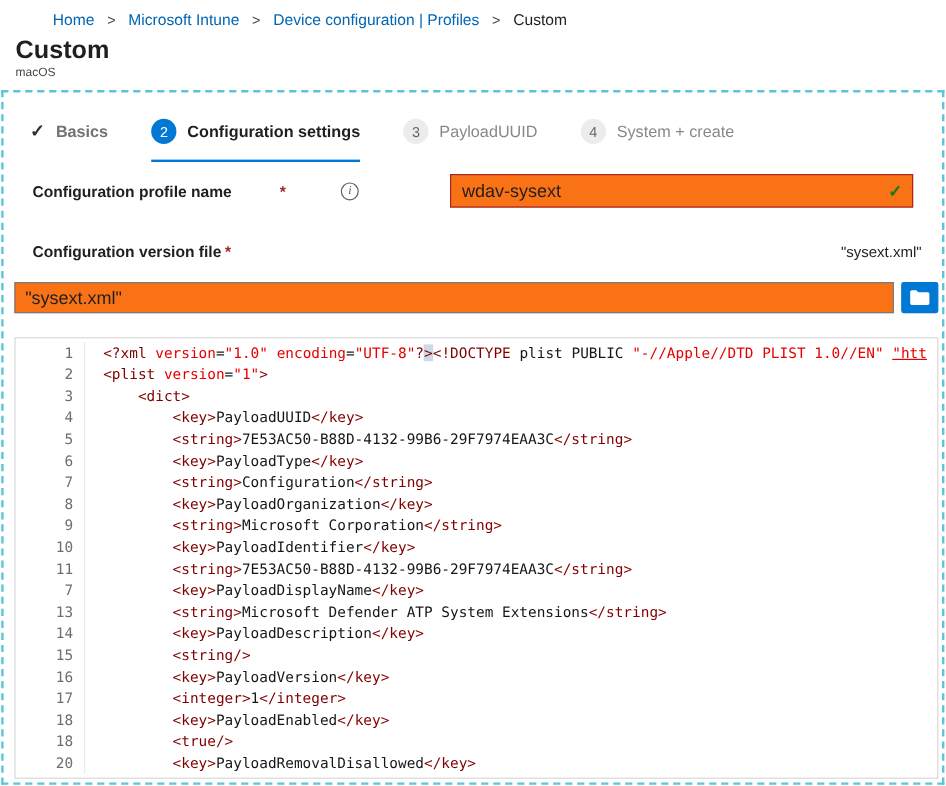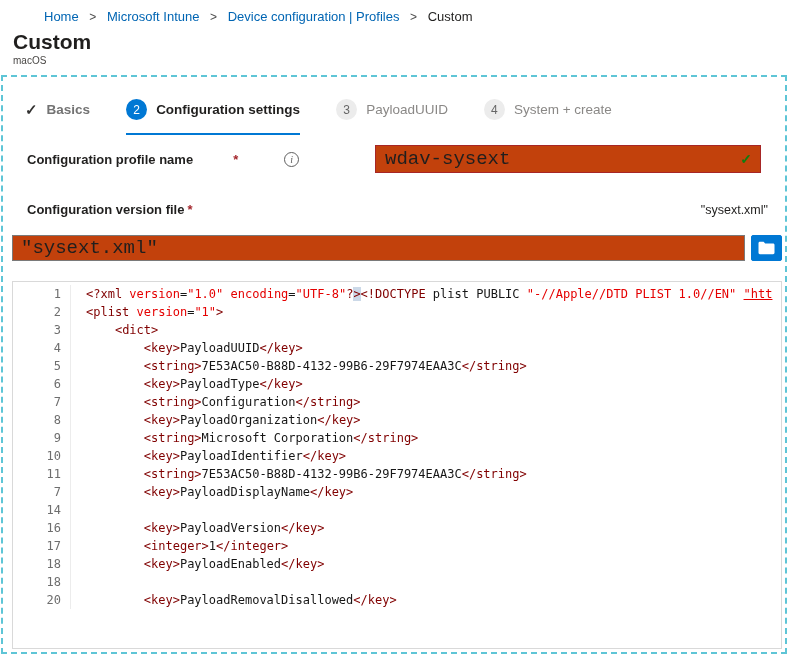--- a/index.html
+++ b/index.html
@@ -48,22 +48,22 @@
   .name-row .label-group { flex:0 0 348px;gap:37px; }
   .form-label { font-size:13px; font-weight:700; }
   .req { color:#a4262c; font-size:13px; font-weight:700; margin-left:3px; }
   .info-icon { margin-left:9px; width:15px; height:15px; flex:none;
                border:1px solid #5f5f5f; border-radius:50%;
                color:#5f5f5f; font-size:10px; font-style:italic;
                font-family:"Liberation Serif", serif;
                display:inline-flex; align-items:center; justify-content:center; cursor:pointer; }
   .input-wrap { position:relative; flex:1; }
   .text-input { width:100%; height:28px; border:1px solid #a72626;
-                font-size:19px; font-family:Liberation Mono, monospace;
-                padding:0 28px 0 9px; color:#201f1e; outline:none; background:#c2410c; }
+                font-size:15px; font-family:Liberation Sans, sans-serif;
+                padding:0 28px 0 9px; color:#201f1e; outline:none; background:#f97316; }
   .valid-check { position:absolute; right:9px; top:50%; transform:translateY(-50%);
                  color:#107c10; font-size:14px; font-weight:700; }
 
   .file-label-row { display:flex; align-items:center; justify-content:space-between;
                     margin:29px 17px 0 24px; }
   .file-annotation { font-size:12.5px; color:#201f1e; }
 
   .file-row { display:flex; align-items:center; gap:6px; margin:18px 3px 0 9px; }
   .file-input { flex:1; height:26px; border:1px solid #7a7a7a; padding:0 8px; }
   .browse-btn { width:31px; height:26px; flex:none; background:#0078d4;
@@ -163,23 +163,25 @@
           <div class="code-row"><span class="gutter-num">3</span><span class="code-text"><span class="tk-x">    </span><span class="tk-t">&lt;dict&gt;</span></span></div>
           <div class="code-row"><span class="gutter-num">4</span><span class="code-text"><span class="tk-x">        </span><span class="tk-t">&lt;key&gt;</span><span class="tk-x">PayloadUUID</span><span class="tk-t">&lt;/key&gt;</span></span></div>
           <div class="code-row"><span class="gutter-num">5</span><span class="code-text"><span class="tk-x">        </span><span class="tk-t">&lt;string&gt;</span><span class="tk-x">7E53AC50-B88D-4132-99B6-29F7974EAA3C</span><span class="tk-t">&lt;/string&gt;</span></span></div>
           <div class="code-row"><span class="gutter-num">6</span><span class="code-text"><span class="tk-x">        </span><span class="tk-t">&lt;key&gt;</span><span class="tk-x">PayloadType</span><span class="tk-t">&lt;/key&gt;</span></span></div>
           <div class="code-row"><span class="gutter-num">7</span><span class="code-text"><span class="tk-x">        </span><span class="tk-t">&lt;string&gt;</span><span class="tk-x">Configuration</span><span class="tk-t">&lt;/string&gt;</span></span></div>
           <div class="code-row"><span class="gutter-num">8</span><span class="code-text"><span class="tk-x">        </span><span class="tk-t">&lt;key&gt;</span><span class="tk-x">PayloadOrganization</span><span class="tk-t">&lt;/key&gt;</span></span></div>
           <div class="code-row"><span class="gutter-num">9</span><span class="code-text"><span class="tk-x">        </span><span class="tk-t">&lt;string&gt;</span><span class="tk-x">Microsoft Corporation</span><span class="tk-t">&lt;/string&gt;</span></span></div>
           <div class="code-row"><span class="gutter-num">10</span><span class="code-text"><span class="tk-x">        </span><span class="tk-t">&lt;key&gt;</span><span class="tk-x">PayloadIdentifier</span><span class="tk-t">&lt;/key&gt;</span></span></div>
           <div class="code-row"><span class="gutter-num">11</span><span class="code-text"><span class="tk-x">        </span><span class="tk-t">&lt;string&gt;</span><span class="tk-x">7E53AC50-B88D-4132-99B6-29F7974EAA3C</span><span class="tk-t">&lt;/string&gt;</span></span></div>
           <div class="code-row"><span class="gutter-num">7</span><span class="code-text"><span class="tk-x">        </span><span class="tk-t">&lt;key&gt;</span><span class="tk-x">PayloadDisplayName</span><span class="tk-t">&lt;/key&gt;</span></span></div>
-          <div class="code-row"><span class="gutter-num">14</span></div>
+          <div class="code-row"><span class="gutter-num">13</span><span class="code-text"><span class="tk-x">        </span><span class="tk-t">&lt;string&gt;</span><span class="tk-x">Microsoft Defender ATP System Extensions</span><span class="tk-t">&lt;/string&gt;</span></span></div>
+          <div class="code-row"><span class="gutter-num">14</span><span class="code-text"><span class="tk-x">        </span><span class="tk-t">&lt;key&gt;</span><span class="tk-x">PayloadDescription</span><span class="tk-t">&lt;/key&gt;</span></span></div>
+          <div class="code-row"><span class="gutter-num">15</span><span class="code-text"><span class="tk-x">        </span><span class="tk-t">&lt;string/&gt;</span></span></div>
           <div class="code-row"><span class="gutter-num">16</span><span class="code-text"><span class="tk-x">        </span><span class="tk-t">&lt;key&gt;</span><span class="tk-x">PayloadVersion</span><span class="tk-t">&lt;/key&gt;</span></span></div>
           <div class="code-row"><span class="gutter-num">17</span><span class="code-text"><span class="tk-x">        </span><span class="tk-t">&lt;integer&gt;</span><span class="tk-x">1</span><span class="tk-t">&lt;/integer&gt;</span></span></div>
           <div class="code-row"><span class="gutter-num">18</span><span class="code-text"><span class="tk-x">        </span><span class="tk-t">&lt;key&gt;</span><span class="tk-x">PayloadEnabled</span><span class="tk-t">&lt;/key&gt;</span></span></div>
-          <div class="code-row"><span class="gutter-num">18</span></div>
+          <div class="code-row"><span class="gutter-num">18</span><span class="code-text"><span class="tk-x">        </span><span class="tk-t">&lt;true/&gt;</span></span></div>
           <div class="code-row"><span class="gutter-num">20</span><span class="code-text"><span class="tk-x">        </span><span class="tk-t">&lt;key&gt;</span><span class="tk-x">PayloadRemovalDisallowed</span><span class="tk-t">&lt;/key&gt;</span></span></div>
         </div>
     </div>
 
   </div>
 </div>
 
 </body></html>

